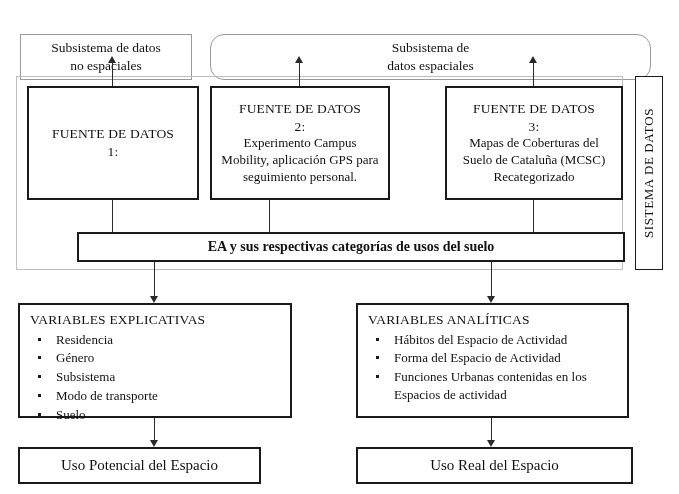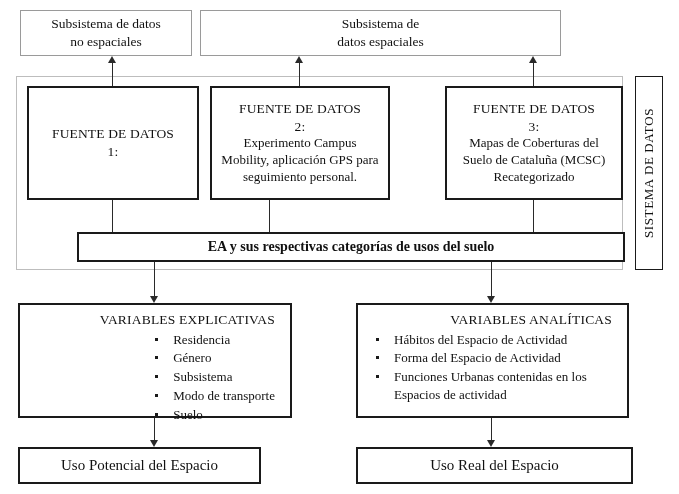--- a/index.html
+++ b/index.html
@@ -29,20 +29,21 @@
     display: flex;
     flex-direction: column;
     align-items: center;
     justify-content: center;
     text-align: center;
     line-height: 1.30;
   }
   
   .box.light {
     border: 1.5px solid #9a9a9a;
+    margin-top: 24px;
   }
   
   .box.dark {
     border: 2px solid #1a1a1a;
   }
   
   .group-frame {
     position: absolute;
     box-sizing: border-box;
     border: 1.5px solid #bdbdbd;
@@ -82,21 +83,21 @@
     font-size: 13.5px;
     letter-spacing: 0.2px;
     margin-bottom: 2px;
   }
   .bottom-text {
     font-size: 15px;
   }
 
   
   .box.varbox {
-    align-items: flex-end;
+    align-items: flex-start;
     justify-content: flex-start;
     padding: 6px 15px 6px 10px;
   }
   .box.varbox .var-title {
     text-align: center;
     display: block;
   }
   ul.bullets {
     list-style: none;
     margin: 0;
@@ -143,21 +144,21 @@
 </head>
 <body>
 
 <div id="diagram">
 
   <div class="box light" style="left:20px; top:10px; width:172px; height:46px;">
     <div class="title-line">Subsistema de datos</div>
     <div class="title-line">no espaciales</div>
   </div>
 
-  <div class="box light" style="left:200px; top:10px; width:361px; height:46px;">
+  <div class="box light" style="left:210px; top:10px; width:441px; height:46px;border-radius:14px;">
     <div class="title-line">Subsistema de</div>
     <div class="title-line">datos espaciales</div>
   </div>
 
   <div class="group-frame" style="left:16px; top:76px; width:607px; height:194px;"></div>
 
   <div class="sidebar-label" style="left:635px; top:76px; width:28px; height:194px;">
     <span class="vtext">SISTEMA DE DATOS</span>
   </div>
 

